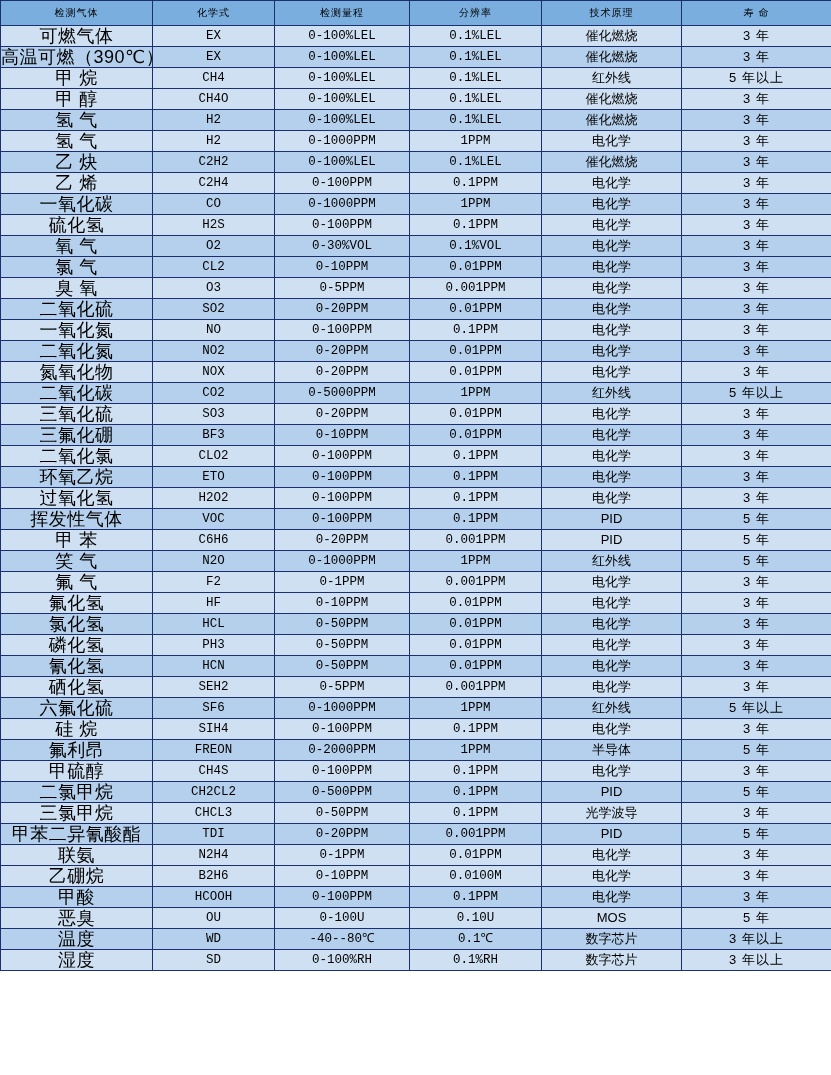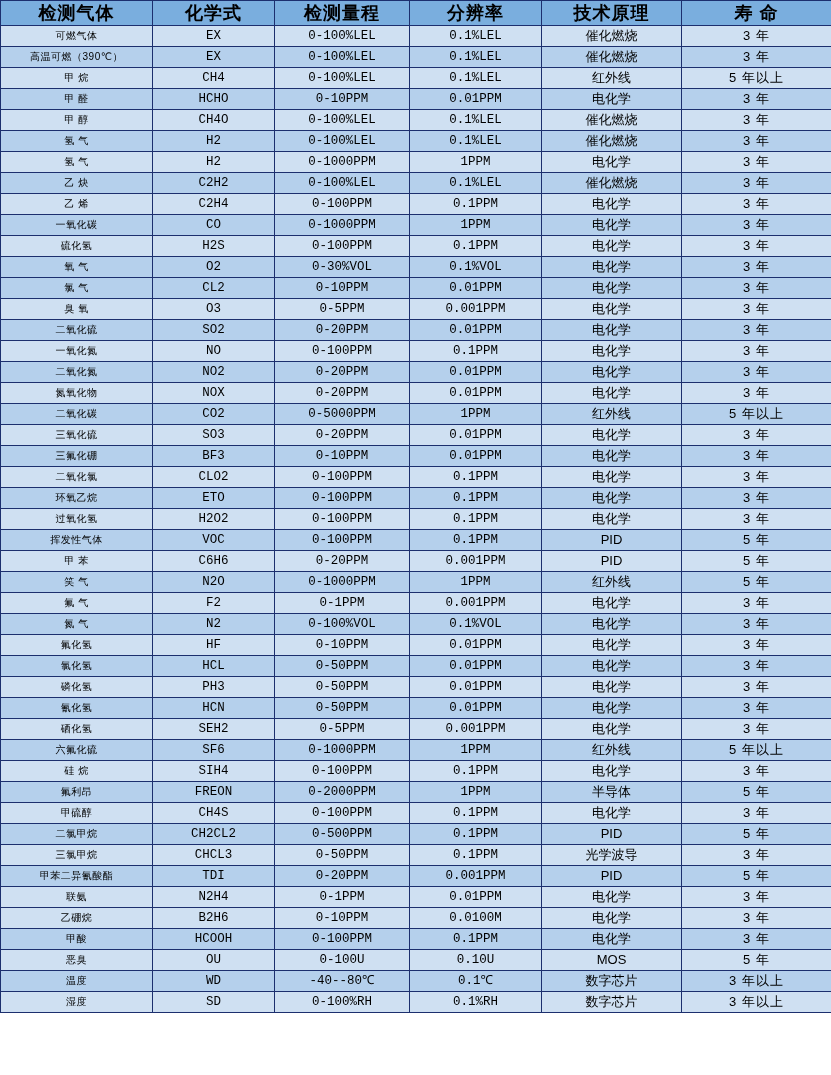--- a/index.html
+++ b/index.html
@@ -30,37 +30,37 @@
     vertical-align: middle;
     color: #000000;
     padding: 0;
     height: 20px;
     line-height: 20px;
     overflow: hidden;
     white-space: nowrap;
   }
   #gas-table thead th {
     background: #7aaede;
-    font-size: 18px;
-    font-weight: bold;
+    font-size: 10px;
+    font-weight: normal;
     height: 24px;
     line-height: 24px;
     letter-spacing: 1px;
   }
   #gas-table tbody tr.odd td {
     background: #cfe0f2;
   }
   #gas-table tbody tr.even td {
     background: #b5d0ec;
   }
   #gas-table tbody td {
     font-size: 13px;
   }
   #gas-table tbody td.col-name {
-    font-size: 10px;
+    font-size: 18px;
     letter-spacing: 0.5px;
   }
   #gas-table tbody td.col-formula,
   #gas-table tbody td.col-range,
   #gas-table tbody td.col-res {
     font-family: "Liberation Mono", "DejaVu Sans Mono", monospace;
     font-size: 12.5px;
   }
   #gas-table tbody td.col-life {
     letter-spacing: 1px;
@@ -106,28 +106,20 @@
         <td class="col-life">3 年</td>
       </tr>
       <tr class="odd">
         <td class="col-name">甲 烷</td>
         <td class="col-formula">CH4</td>
         <td class="col-range">0-100%LEL</td>
         <td class="col-res">0.1%LEL</td>
         <td class="col-principle">红外线</td>
         <td class="col-life">5 年以上</td>
       </tr>
-      <tr class="even">
-        <td class="col-name">甲 醛</td>
-        <td class="col-formula">HCHO</td>
-        <td class="col-range">0-10PPM</td>
-        <td class="col-res">0.01PPM</td>
-        <td class="col-principle">电化学</td>
-        <td class="col-life">3 年</td>
-      </tr>
       <tr class="odd">
         <td class="col-name">甲 醇</td>
         <td class="col-formula">CH4O</td>
         <td class="col-range">0-100%LEL</td>
         <td class="col-res">0.1%LEL</td>
         <td class="col-principle">催化燃烧</td>
         <td class="col-life">3 年</td>
       </tr>
       <tr class="even">
         <td class="col-name">氢 气</td>
@@ -303,28 +295,20 @@
         <td class="col-range">0-1000PPM</td>
         <td class="col-res">1PPM</td>
         <td class="col-principle">红外线</td>
         <td class="col-life">5 年</td>
       </tr>
       <tr class="odd">
         <td class="col-name">氟 气</td>
         <td class="col-formula">F2</td>
         <td class="col-range">0-1PPM</td>
         <td class="col-res">0.001PPM</td>
-        <td class="col-principle">电化学</td>
-        <td class="col-life">3 年</td>
-      </tr>
-      <tr class="even">
-        <td class="col-name">氮 气</td>
-        <td class="col-formula">N2</td>
-        <td class="col-range">0-100%VOL</td>
-        <td class="col-res">0.1%VOL</td>
         <td class="col-principle">电化学</td>
         <td class="col-life">3 年</td>
       </tr>
       <tr class="odd">
         <td class="col-name">氟化氢</td>
         <td class="col-formula">HF</td>
         <td class="col-range">0-10PPM</td>
         <td class="col-res">0.01PPM</td>
         <td class="col-principle">电化学</td>
         <td class="col-life">3 年</td>

